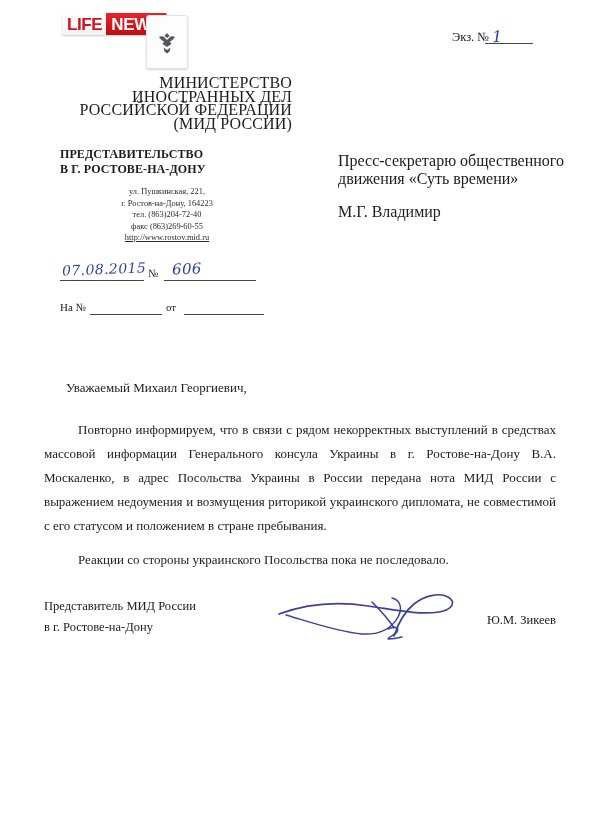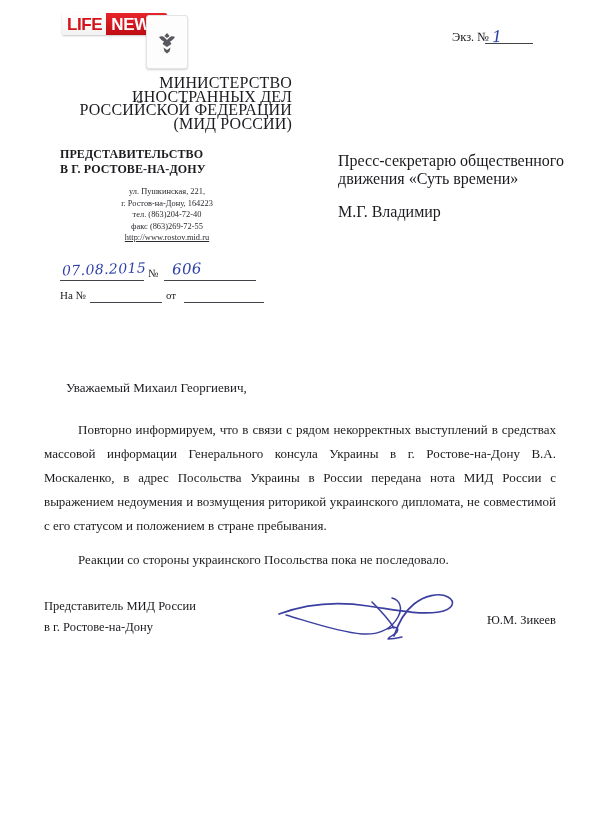--- a/index.html
+++ b/index.html
@@ -143,21 +143,21 @@
   }
   .reg-no-value {
     position: absolute;
     left: 112px;
     top: -4px;
     font-size: 15px;
   }
   .rule-date { left: 0; top: 16px; width: 84px; }
   .rule-no   { left: 104px; top: 16px; width: 92px; }
 
-  .reg-row2 { }
+  .reg-row2 { margin-top: 12px; }
   .na-label { position: absolute; left: 0; top: 3px; font-size: 11px; }
   .ot-label { position: absolute; left: 106px; top: 3px; font-size: 11px; }
   .rule-na { left: 30px; top: 16px; width: 72px; }
   .rule-ot { left: 124px; top: 16px; width: 80px; }
 
   
   .exemplar {
     position: absolute;
     left: 452px;
     top: 26px;
@@ -275,21 +275,21 @@
       <div>(МИД РОССИИ)</div>
     </div>
     <div class="representation">
       <div>ПРЕДСТАВИТЕЛЬСТВО</div>
       <div>В Г. РОСТОВЕ-НА-ДОНУ</div>
     </div>
     <div class="address">
       <div>ул. Пушкинская, 221,</div>
       <div>г. Ростов-на-Дону, 164223</div>
       <div>тел. (863)204-72-40</div>
-      <div>факс (863)269-72-55</div>
+      <div>факс (863)269-60-55</div>
       <div class="url">http://www.rostov.mid.ru</div>
     </div>
   </div>
 
   <div class="reg-line">
     <div class="reg-row">
       <span class="hand reg-date">07.08.2015</span>
       <span class="reg-no-label">№</span>
       <span class="hand reg-no-value">606</span>
       <span class="rule rule-date"></span>

